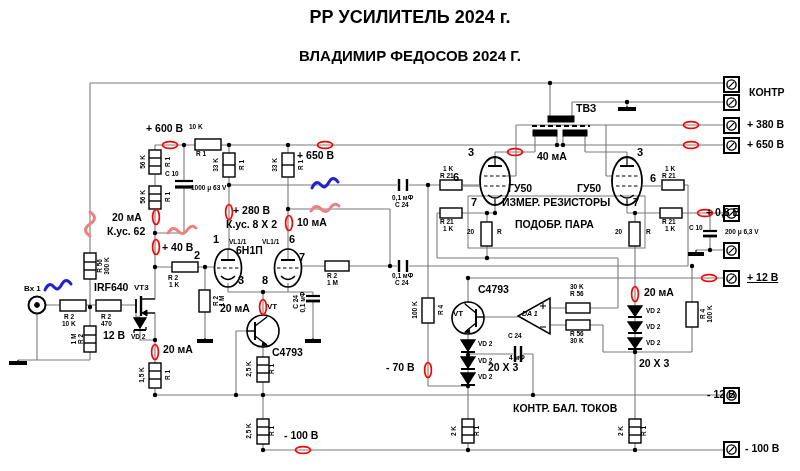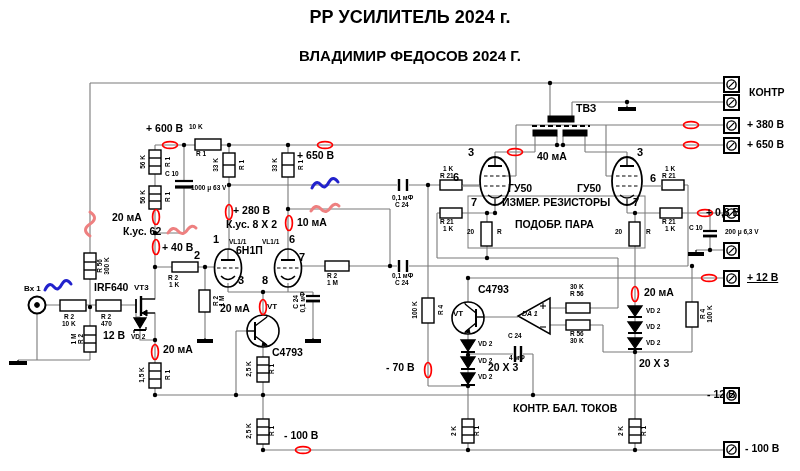--- a/index.html
+++ b/index.html
@@ -342,21 +342,21 @@
 
   <div id="labels">
       <div class="label med" style="left: 146px; top: 123px;">+ 600 В</div>
       <div class="label tiny" style="left: 189px; top: 124px;">10 K</div>
       <div class="label tiny" style="left: 196px; top: 151px;">R 1</div>
       <div class="label med" style="left: 297px; top: 150px;">+ 650 В</div>
       <div class="label med" style="left: 233px; top: 205px;">+ 280 В</div>
       <div class="label med" style="left: 226px; top: 219px;">К.ус. 8 X 2</div>
       <div class="label med" style="left: 297px; top: 217px;">10 мА</div>
       <div class="label med" style="left: 112px; top: 212px;">20 мА</div>
-      <div class="label med" style="left: 107px; top: 226px; margin-left: 16px;">К.ус. 62</div>
+      <div class="label med" style="left: 107px; top: 226px;">К.ус. 62</div>
       <div class="label med" style="left: 162px; top: 242px;">+ 40 В</div>
       <div class="label med" style="left: 103px; top: 330px;">12 В</div>
       <div class="label tiny" style="left: 131px; top: 334px;">VD 2</div>
       <div class="label med" style="left: 163px; top: 344px;">20 мА</div>
       <div class="label med" style="left: 220px; top: 303px;">20 мА</div>
       <div class="label med" style="left: 537px; top: 151px;">40 мА</div>
       <div class="label med" style="left: 644px; top: 287px;">20 мА</div>
       <div class="label med" style="left: 386px; top: 362px;">- 70 В</div>
       <div class="label med" style="left: 284px; top: 430px;">- 100 В</div>
       <div class="label med" style="left: 488px; top: 362px;">20 X 3</div>

